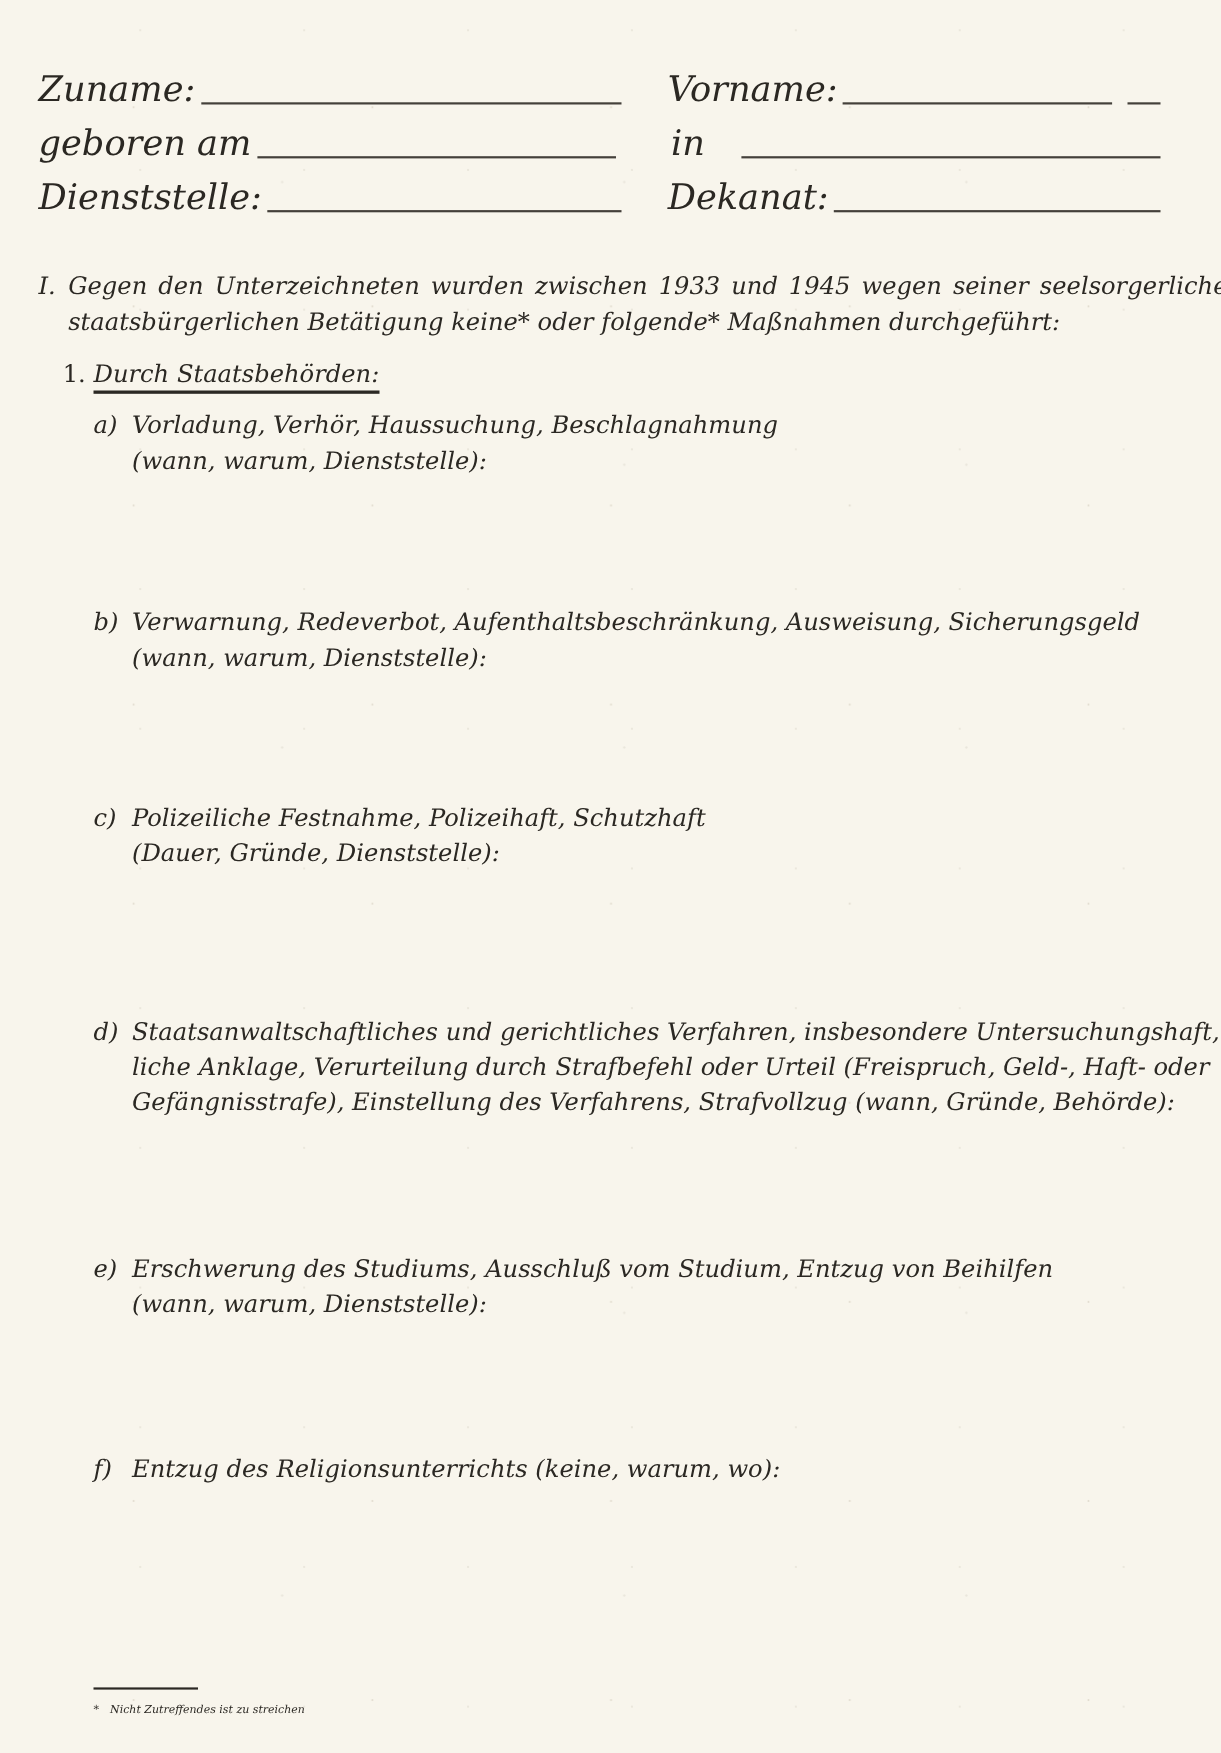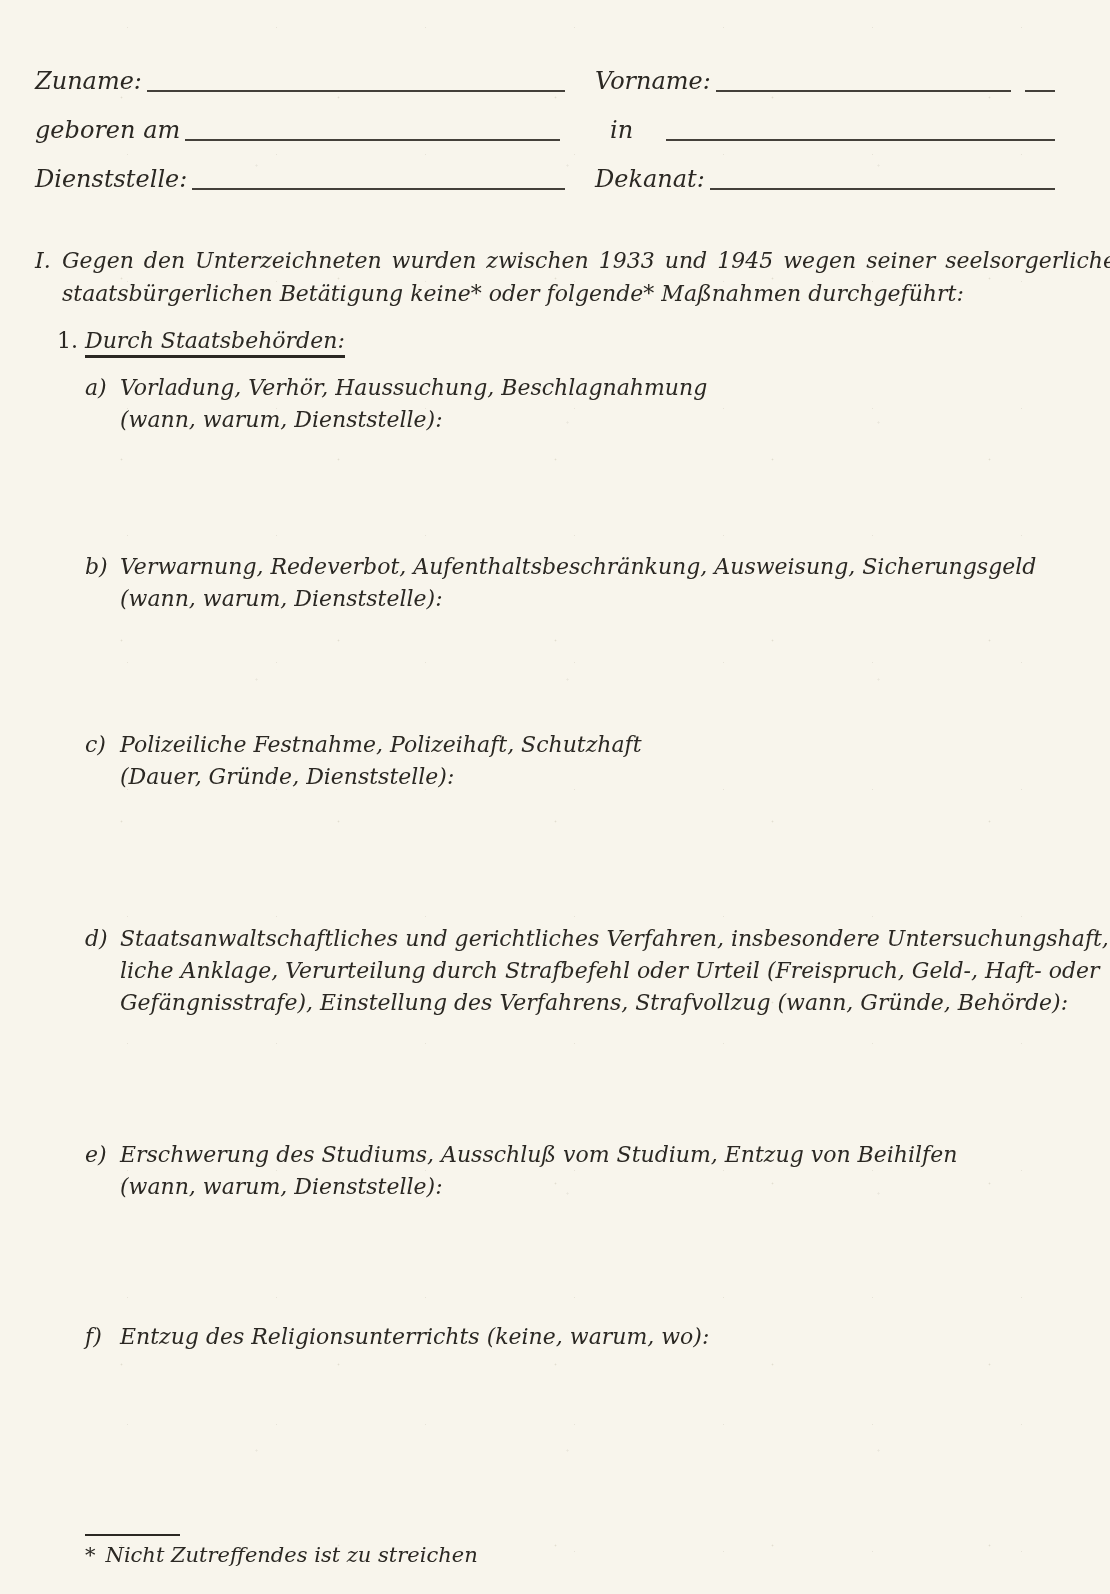--- a/index.html
+++ b/index.html
@@ -22,30 +22,30 @@
       radial-gradient(circle, rgba(100,90,70,0.10) 0.7px, transparent 1.4px);
     background-size: 217px 181px, 149px 127px, 311px 257px;
     background-position: 13px 7px, 53px 91px, 101px 37px;
     overflow: hidden;
   }
 
   
   .hrow {
     display: flex;
     align-items: baseline;
-    font-size: 24px;
+    font-size: 32px;
     line-height: 30px;
     height: 30px;
     margin-bottom: 19px;
     white-space: nowrap;
   }
   .pair { display: flex; align-items: baseline; }
   .p1 { width: 530px; }
   .p1b { width: 525px; text-align: center; }
-  .p2 { flex: 1 1 auto; margin-left: 30px; }
+  .p2 { flex: 1 1 auto; margin-left: 42px; }
   .p2in { flex: 1 1 auto; margin-left: 50px; gap: 28px; }
   .lbl { flex: 0 0 auto; }
   .fill {
     flex: 1 1 auto;
     border-bottom: 2px solid #44403a;
     position: relative;
     top: 3px;
     margin-left: 5px;
     min-width: 30px;
   }
@@ -88,21 +88,21 @@
   .mb-b { margin-bottom: 114px; }
   .mb-c { margin-bottom: 130px; }
   .mb-d { margin-bottom: 120px; }
   .mb-e { margin-bottom: 118px; }
 
   
   .footnote {
     position: absolute;
     left: 85px;
     top: 1534px;
-    font-size: 21px;
+    font-size: 10px;
     line-height: 20px;
     white-space: nowrap;
   }
   .foot-rule {
     width: 95px;
     border-top: 2.5px solid #2b2823;
     margin-bottom: 9px;
   }
   .foot-sym { display: inline-block; margin-right: 10px; }
 </style>

